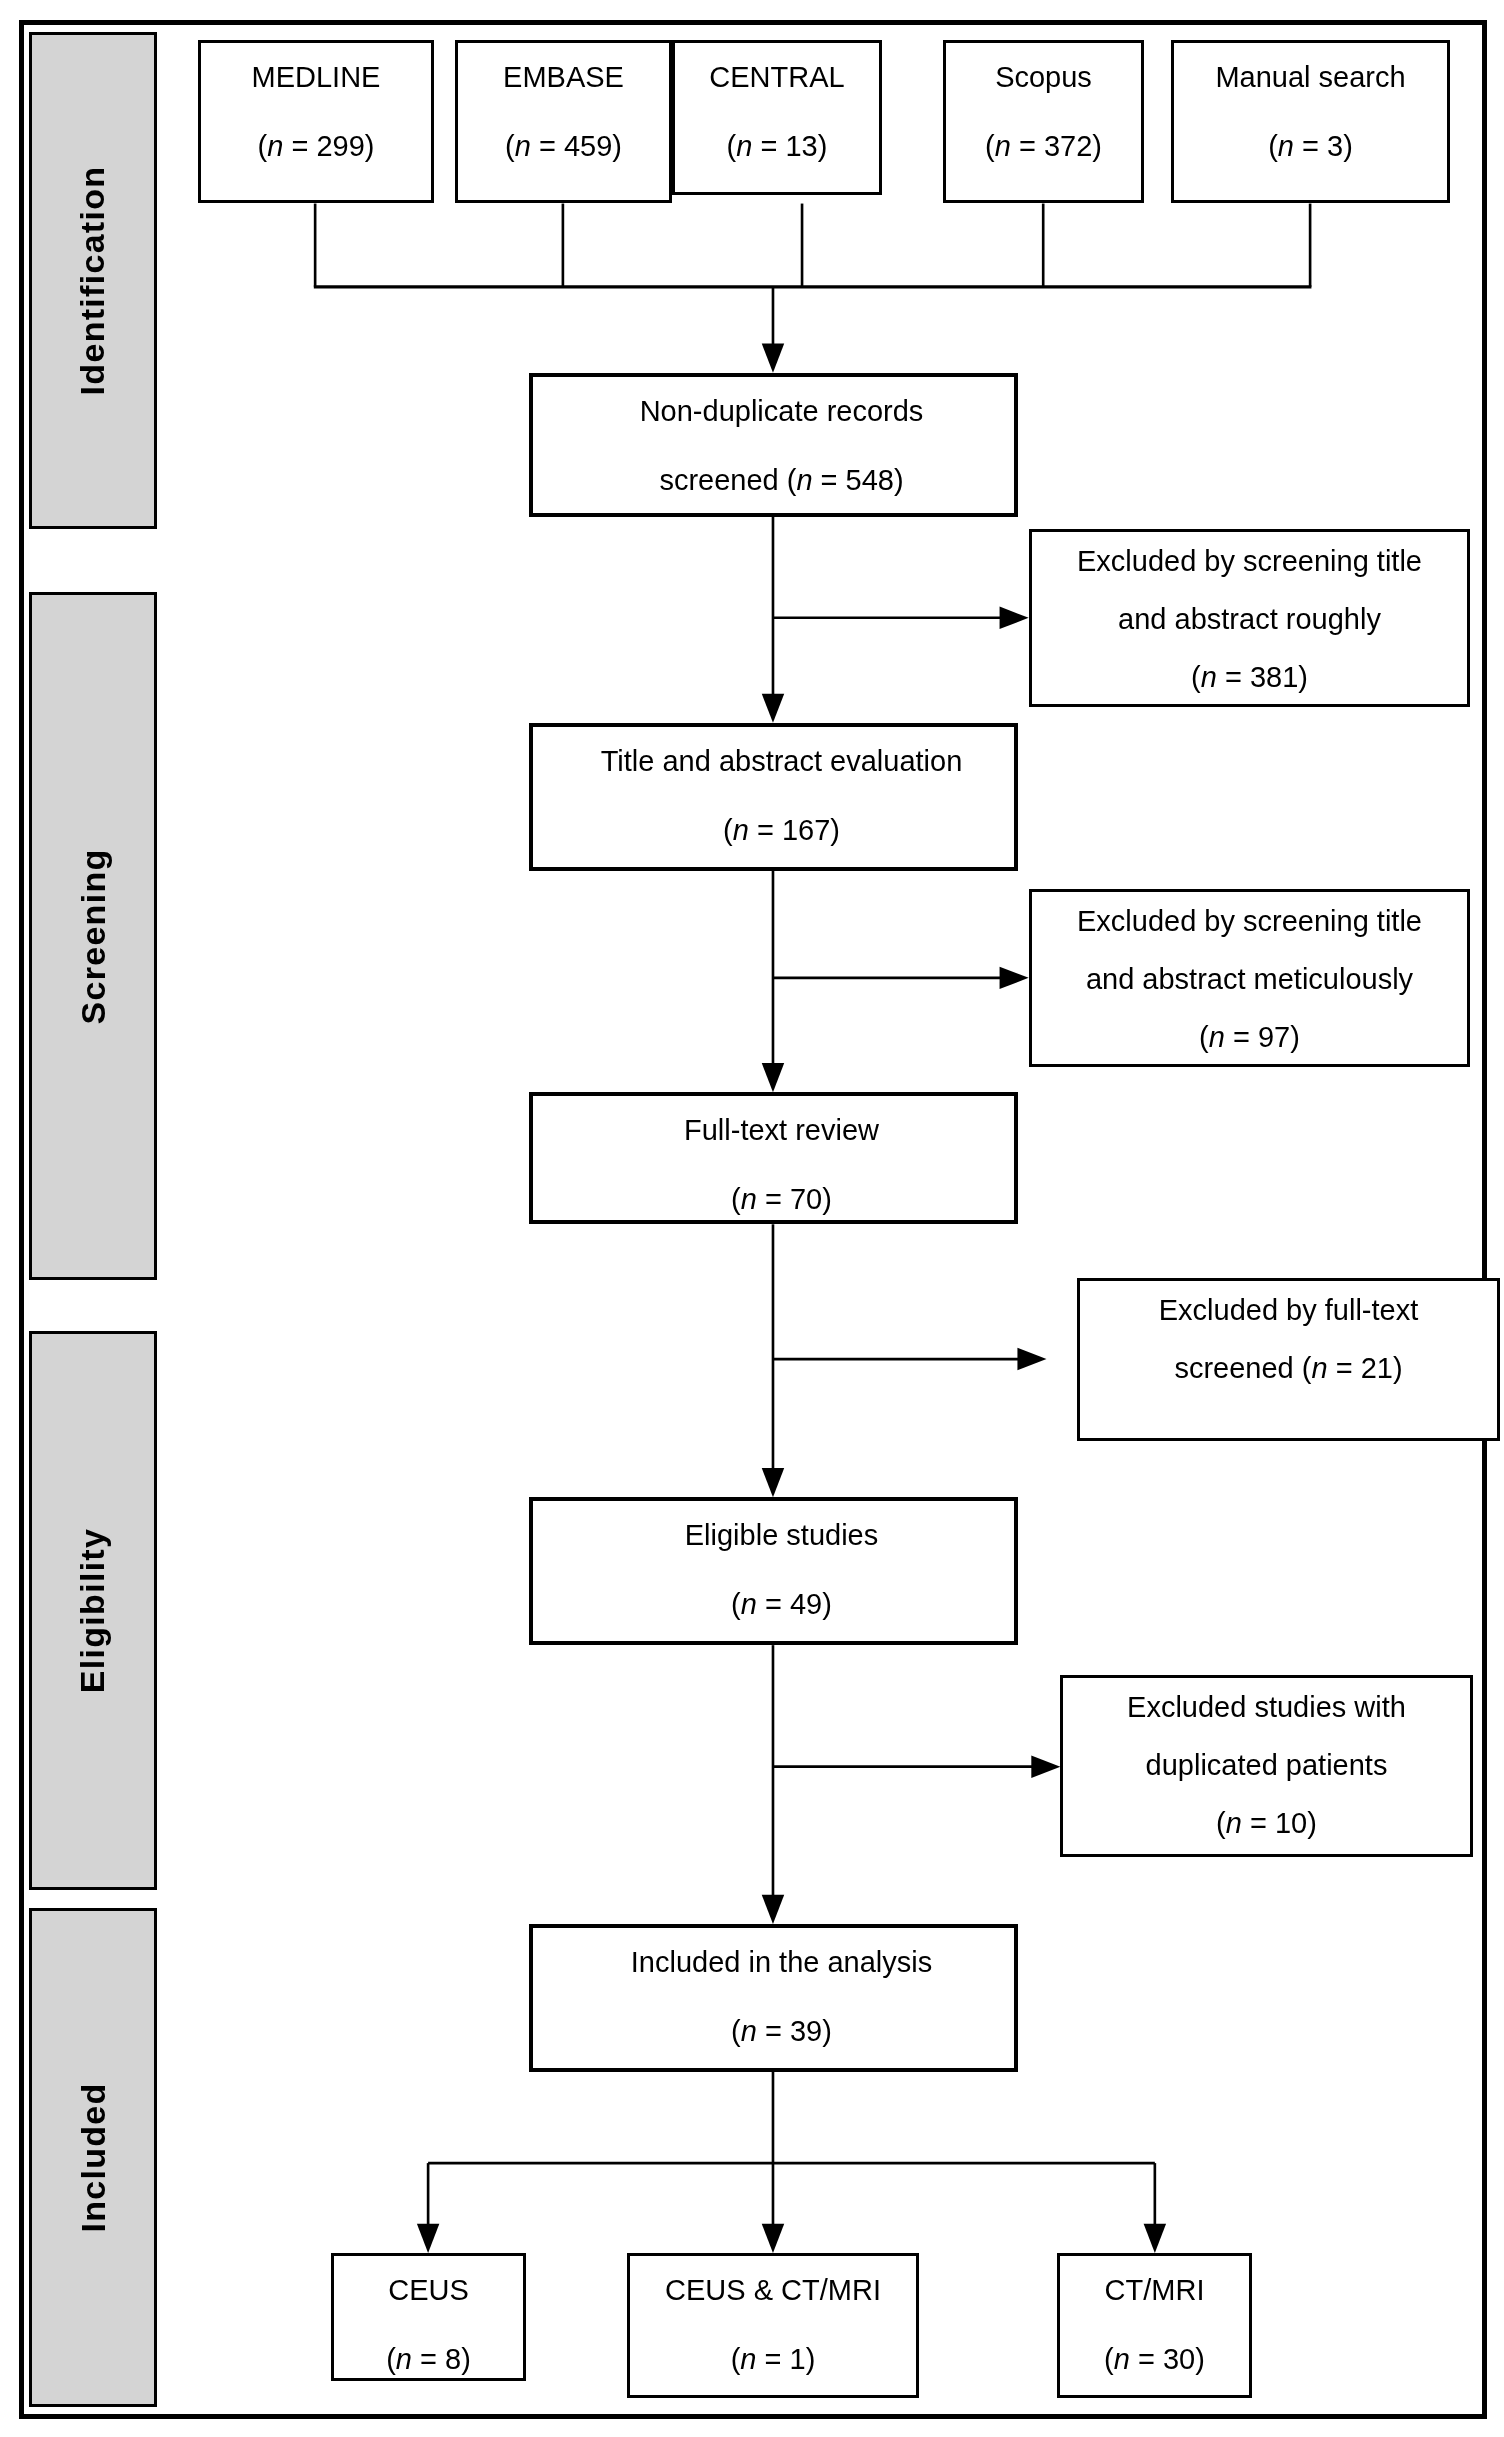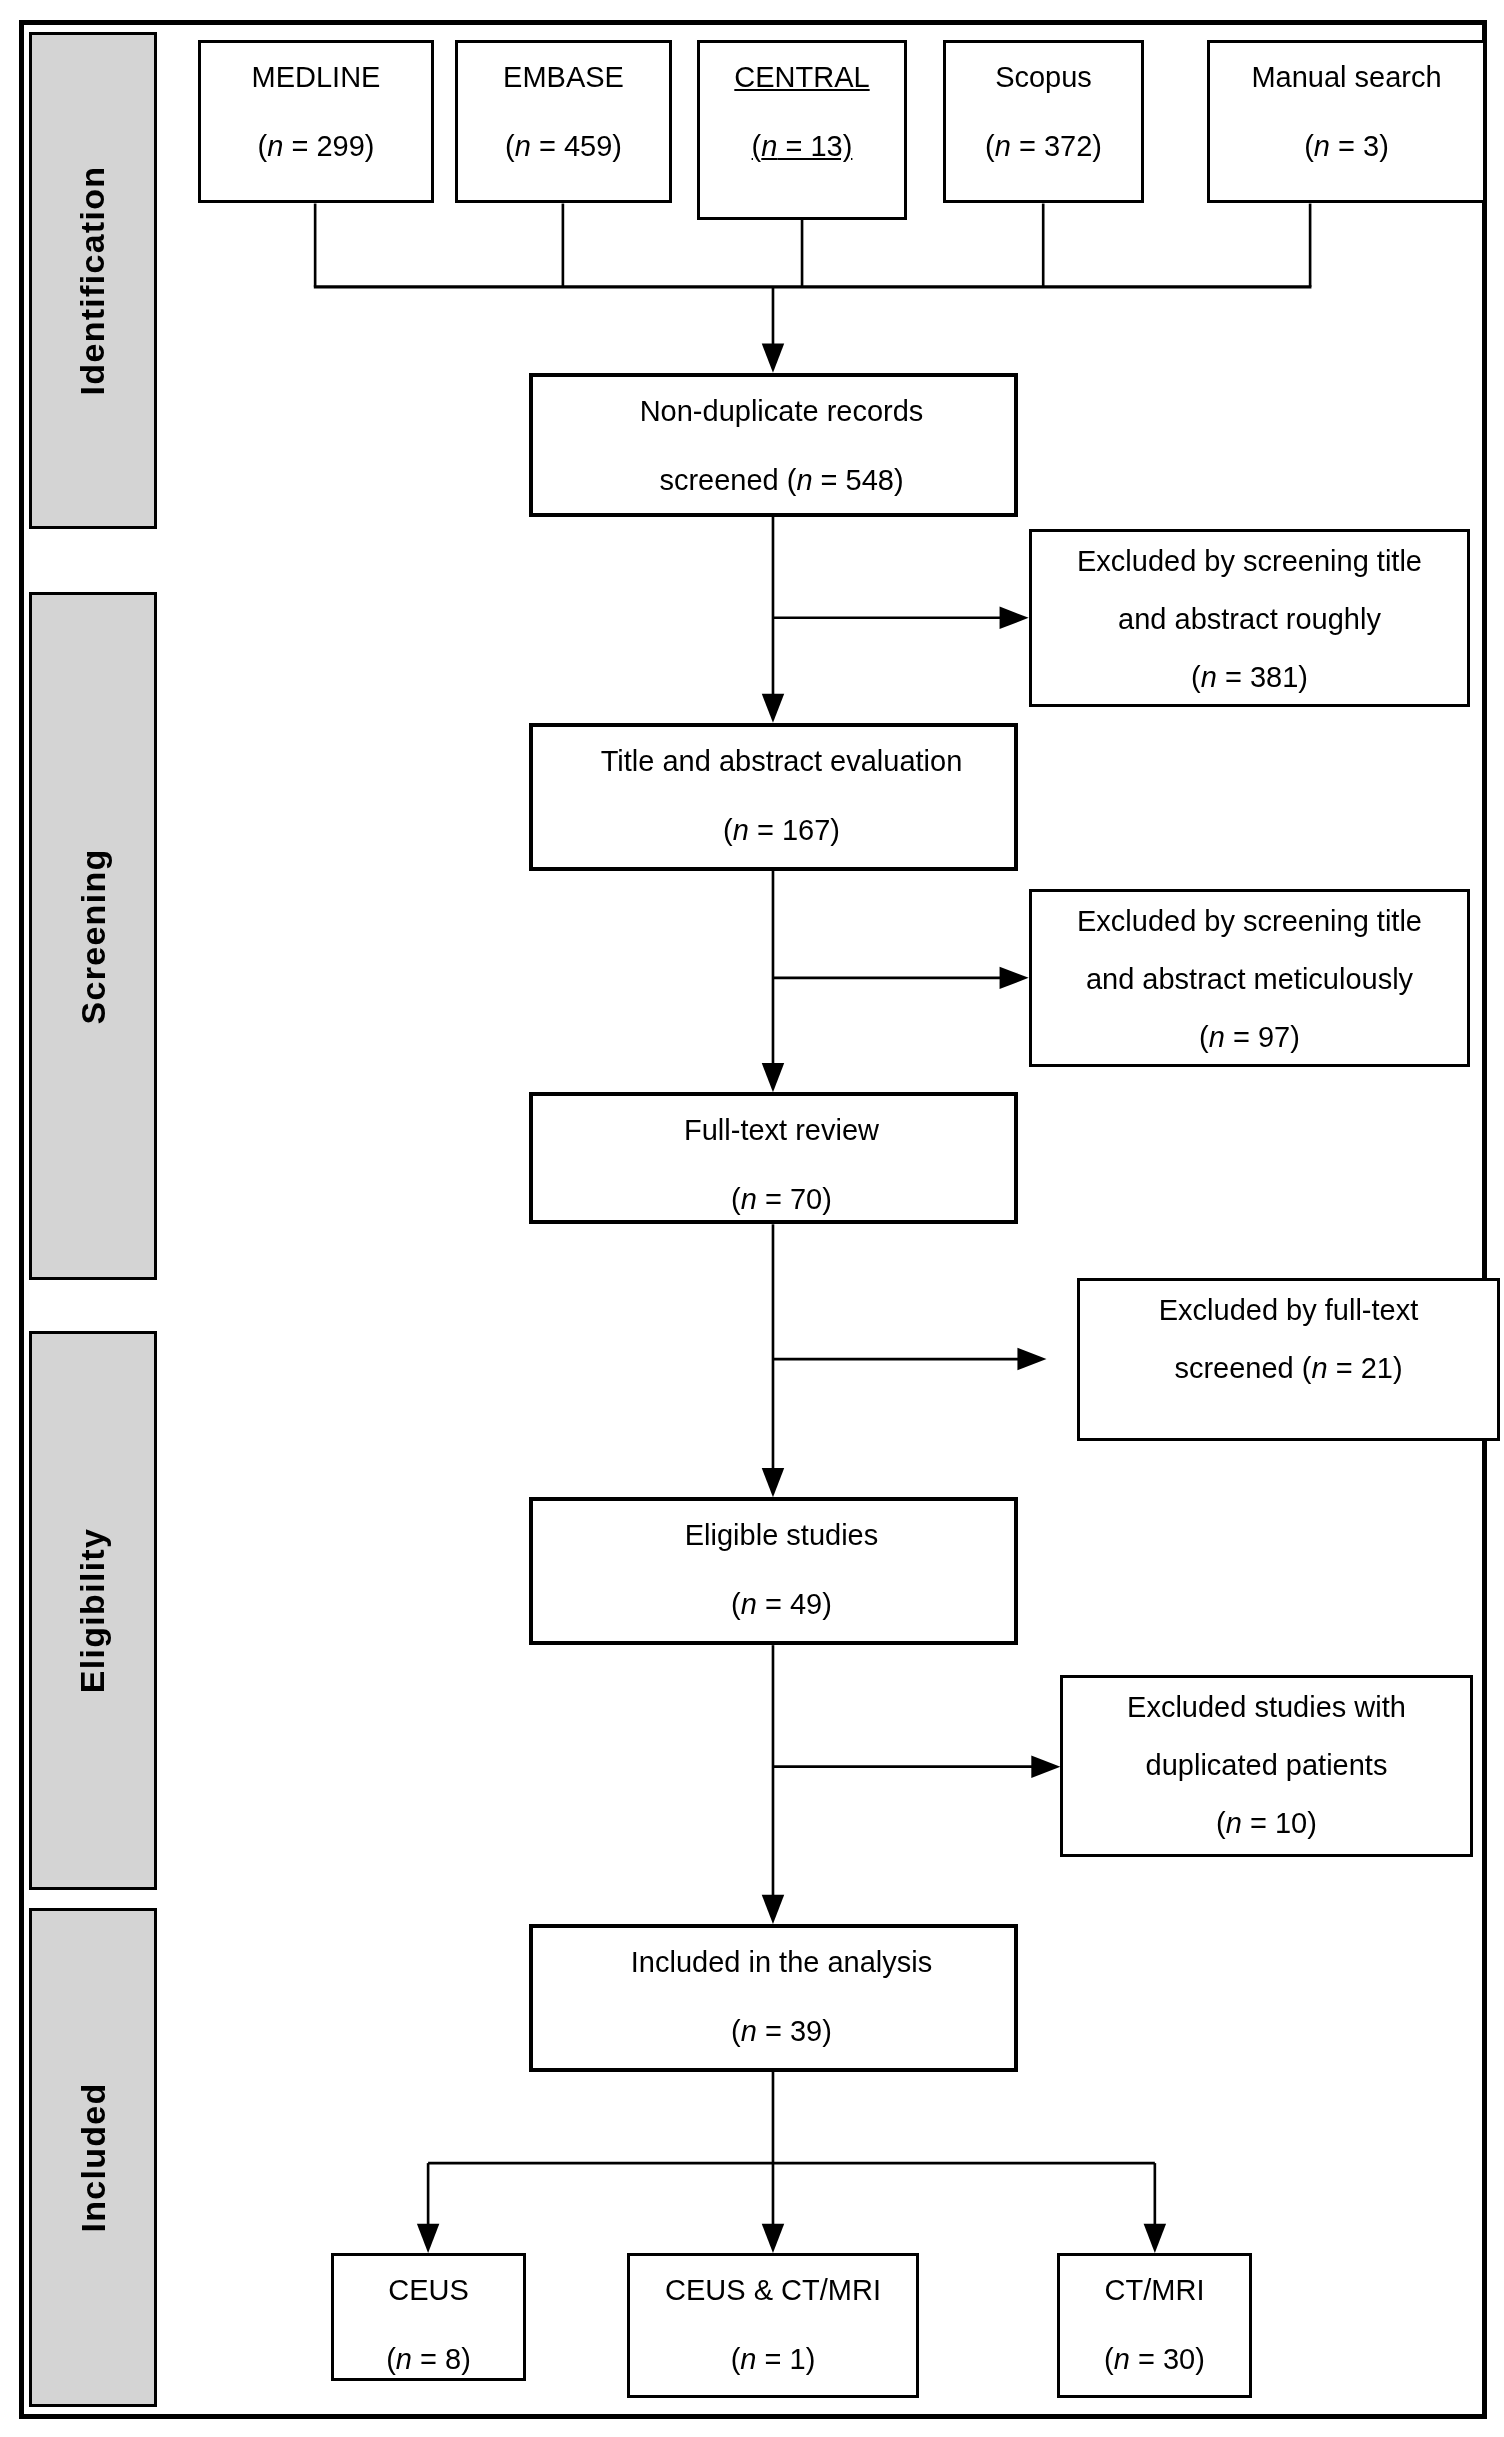--- a/index.html
+++ b/index.html
@@ -133,29 +133,29 @@
   </div>
 
   <div class="box" style="left:198px; top:40px; width:236px; height:163px;">
     <div class="line">MEDLINE</div>
     <div class="line"><span>(</span><i>n</i><span> = 299)</span></div>
   </div>
   <div class="box" style="left:455px; top:40px; width:217px; height:163px;">
     <div class="line">EMBASE</div>
     <div class="line"><span>(</span><i>n</i><span> = 459)</span></div>
   </div>
-  <div class="box" style="left:697px; top:40px; width:210px; height:180px;text-decoration:underline;">
+  <div class="box" style="left:672px; top:40px; width:210px; height:155px;">
     <div class="line">CENTRAL</div>
     <div class="line"><span>(</span><i>n</i><span> = 13)</span></div>
   </div>
   <div class="box" style="left:943px; top:40px; width:201px; height:163px;">
     <div class="line">Scopus</div>
     <div class="line"><span>(</span><i>n</i><span> = 372)</span></div>
   </div>
-  <div class="box" style="left:1171px; top:40px; width:279px; height:163px;margin-left:36px;">
+  <div class="box" style="left:1171px; top:40px; width:279px; height:163px;">
     <div class="line">Manual search</div>
     <div class="line"><span>(</span><i>n</i><span> = 3)</span></div>
   </div>
 
   <div class="box main-box" style="left:529px; top:373px; width:489px; height:144px;">
     <div class="line">Non-duplicate records</div>
     <div class="line"><span>screened (</span><i>n</i><span> = 548)</span></div>
   </div>
   <div class="box main-box" style="left:529px; top:723px; width:489px; height:148px;">
     <div class="line">Title and abstract evaluation</div>

